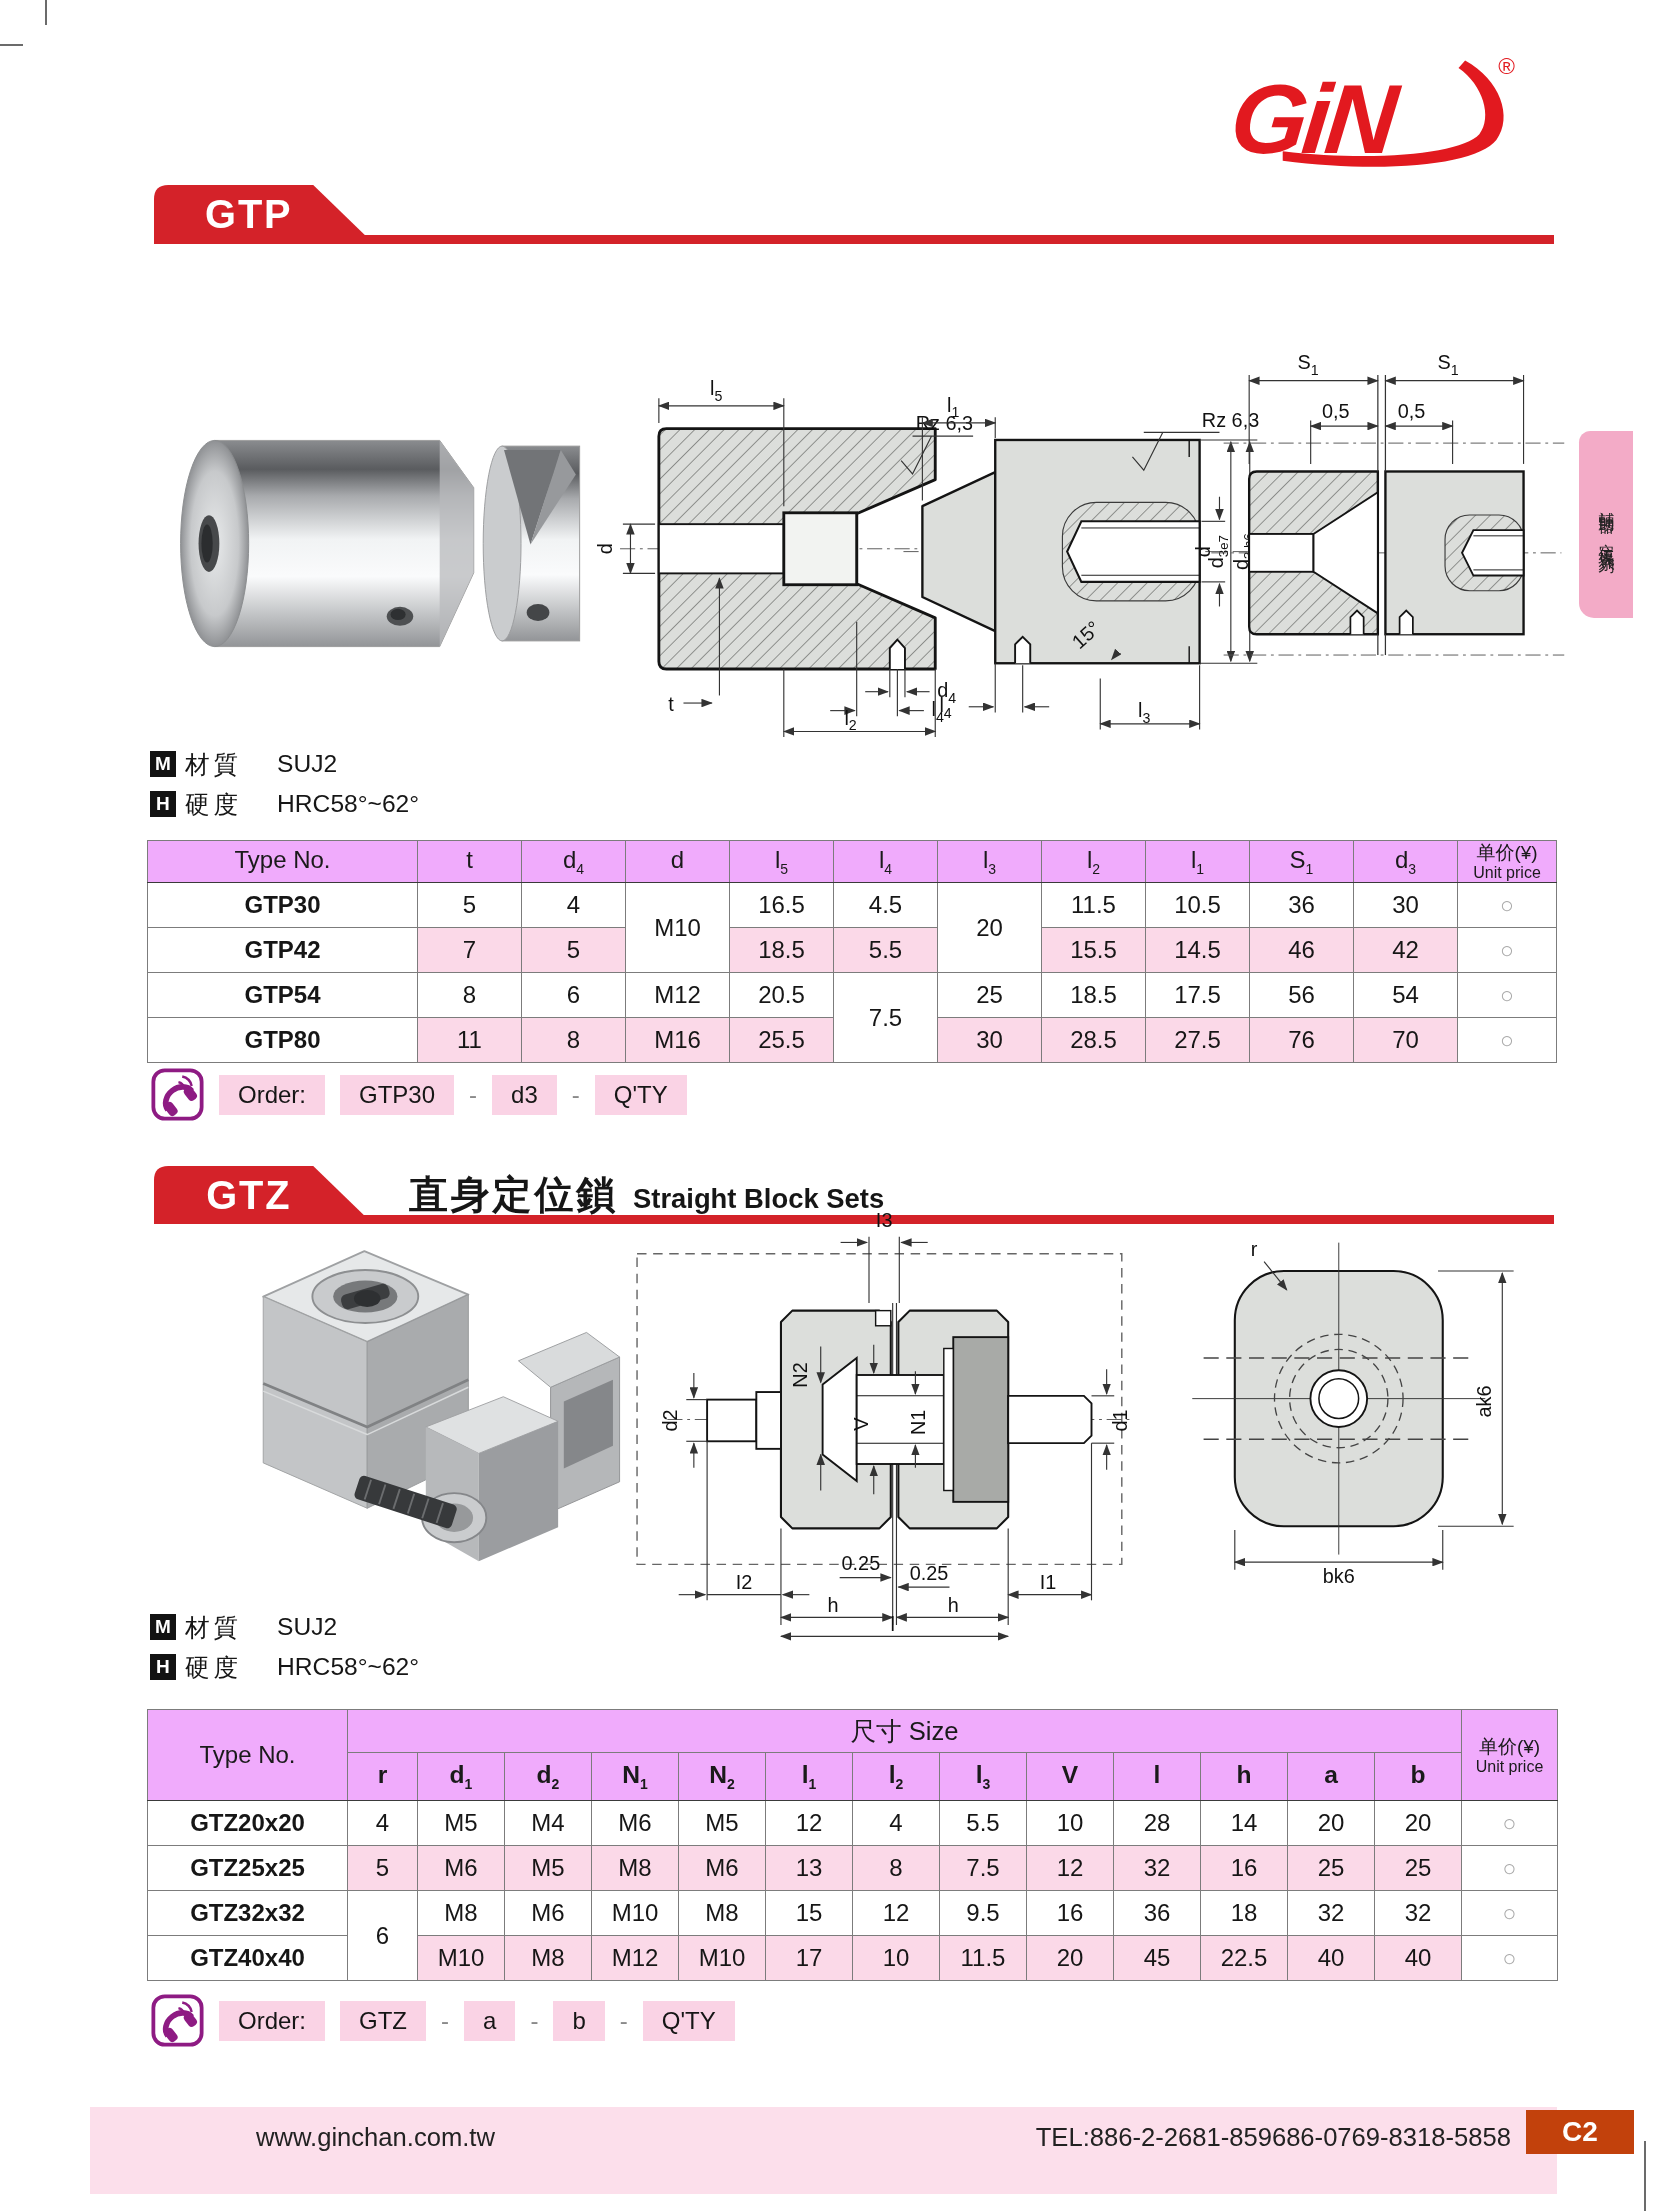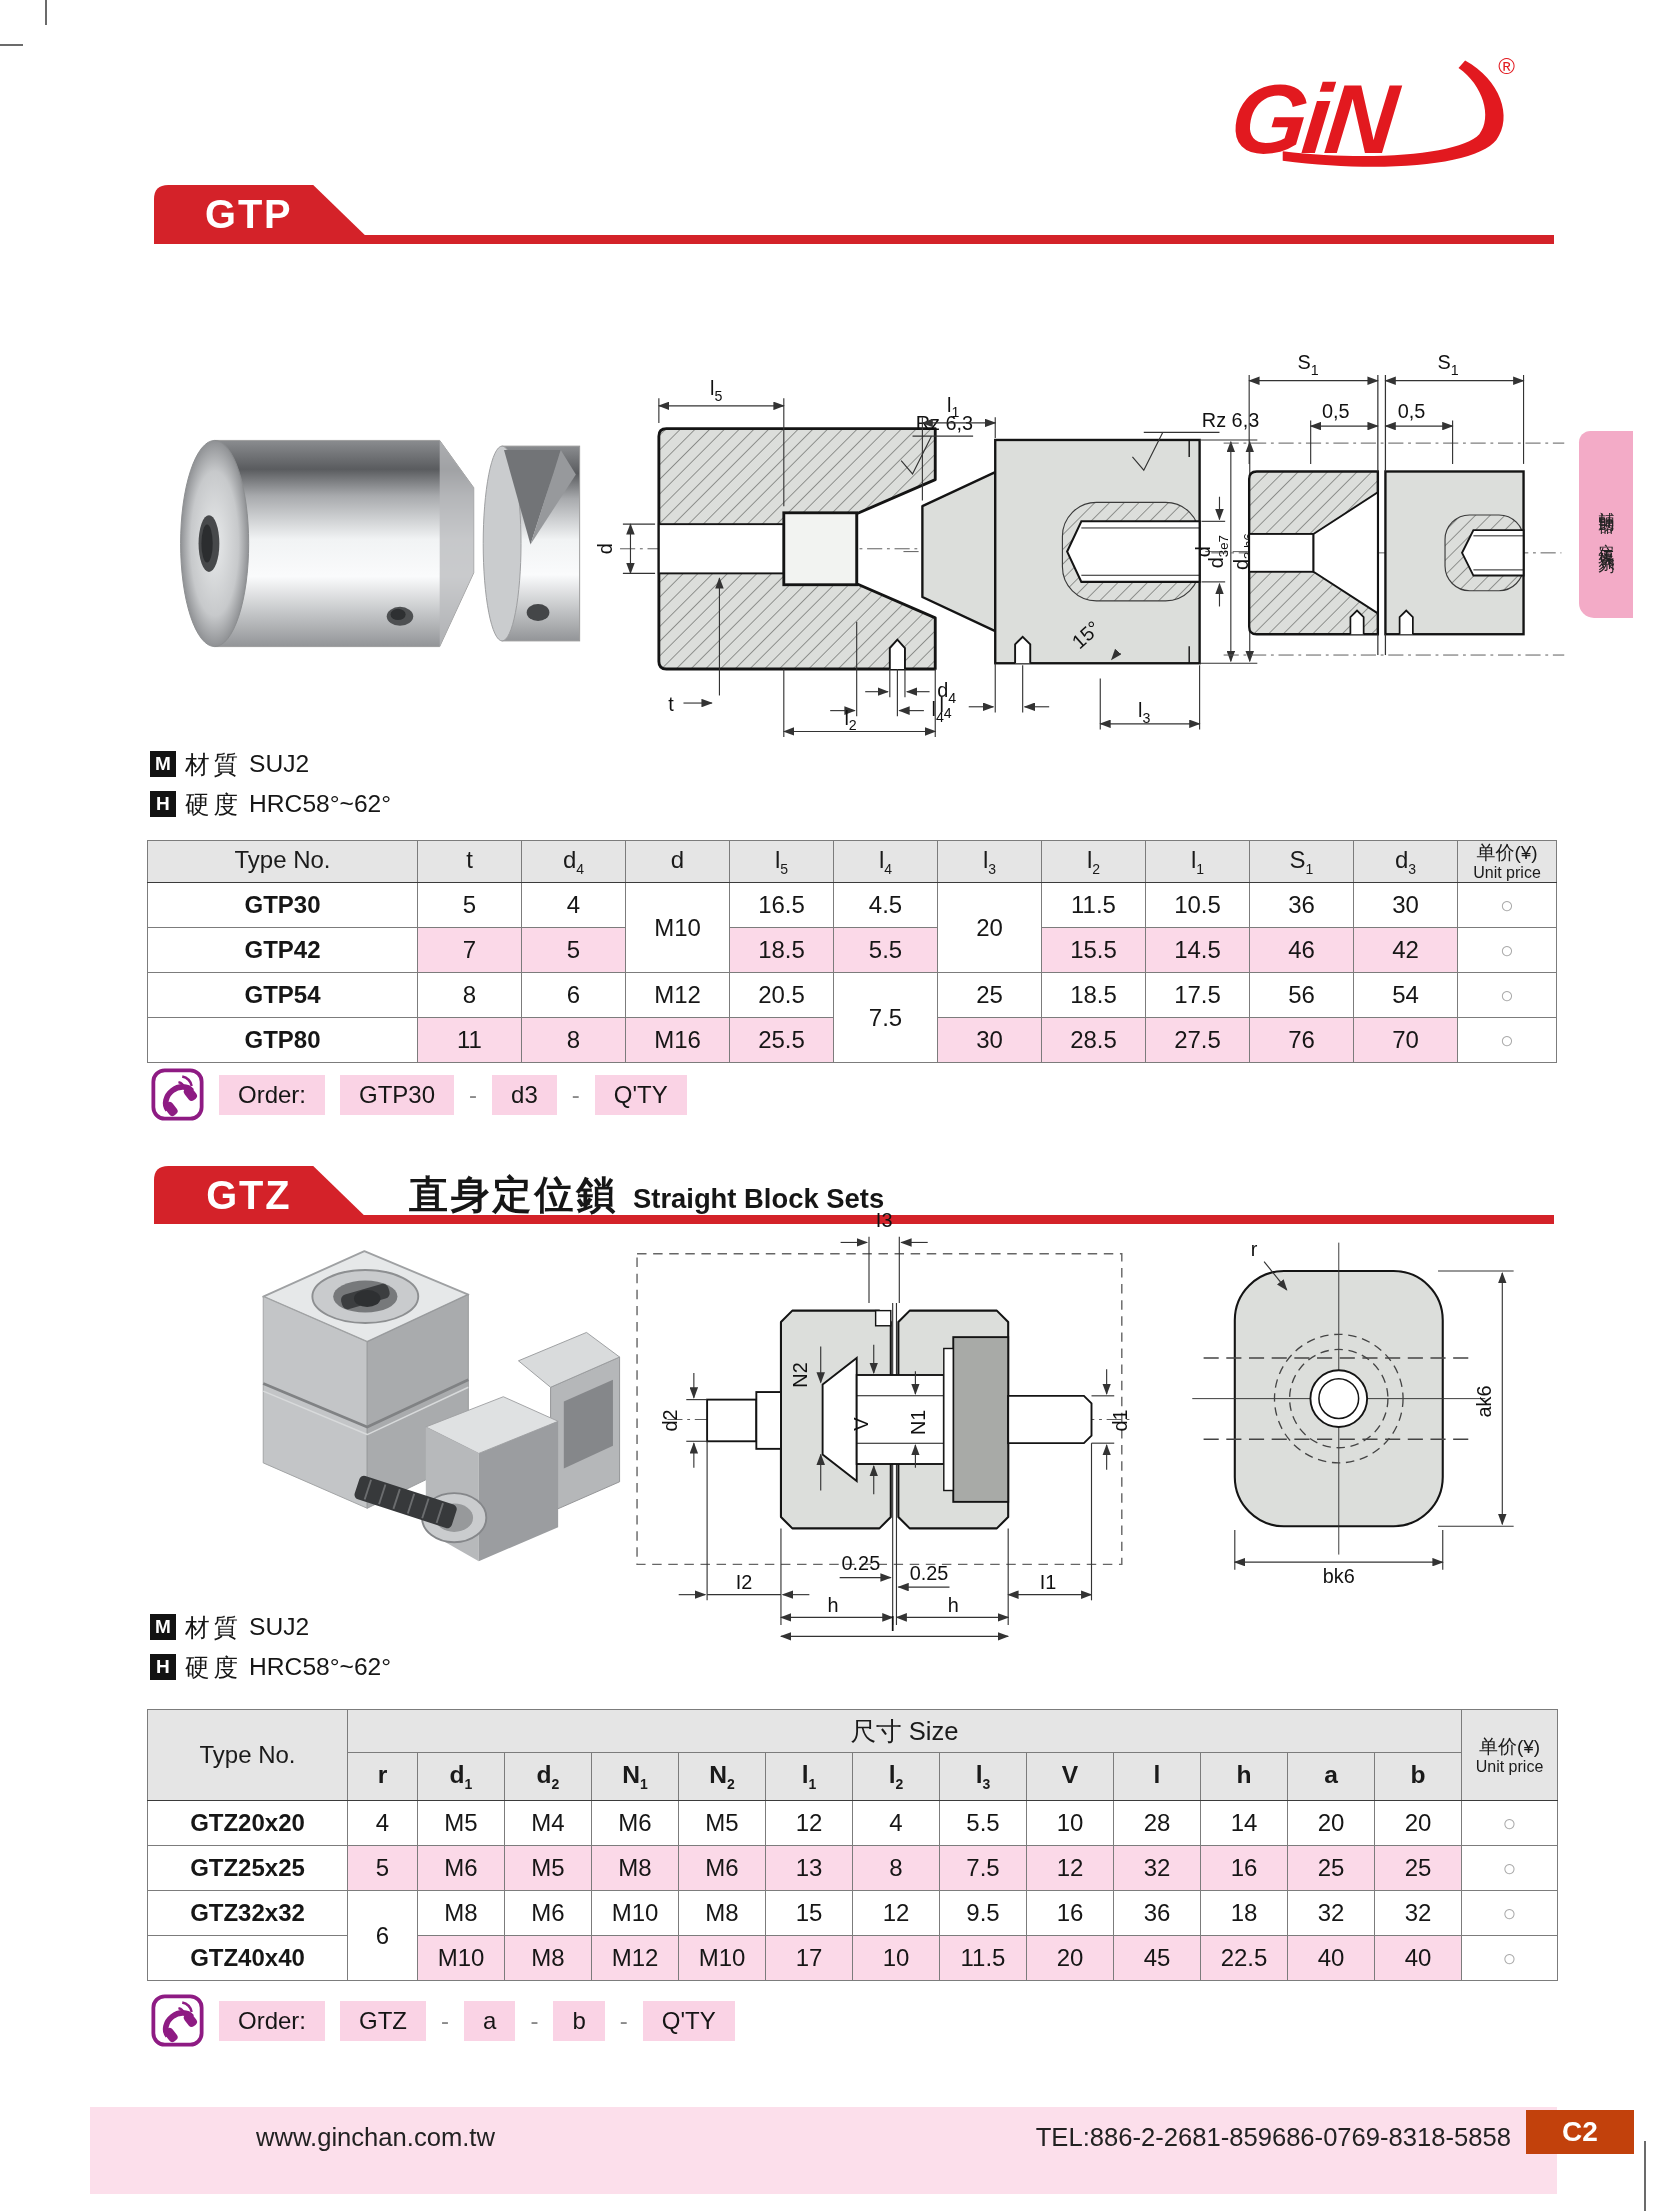--- a/index.html
+++ b/index.html
@@ -15,26 +15,26 @@
   .sec-title{position:absolute;display:flex;align-items:baseline;gap:15px;white-space:nowrap}
   .t-zh{font-size:39px;font-weight:bold;letter-spacing:2.8px;color:#161616}
   .t-en{font-size:27.4px;font-weight:bold;color:#161616}
 
   
   .mat{position:absolute;font-size:24.6px;color:#161616}
   .mrow{display:flex;align-items:center;height:40px}
   .mbadge{width:25.6px;height:25.6px;background:#121212;color:#fff;font-weight:bold;font-size:19px;
           display:flex;align-items:center;justify-content:center;margin-right:9.5px;flex:none}
   .mlabel{letter-spacing:3.8px;width:64px}
-  .mval{}
+  .mval{margin-left:28px}
 
   
   table.ptable{position:absolute;border-collapse:collapse;table-layout:fixed;background:#fff}
   .ptable th,.ptable td{border:0.9px solid #7c7c7c;text-align:center;padding:0;overflow:hidden}
-  .ptable thead th{background:#e5e5e5;font-weight:normal;font-size:24px;border-bottom:1.9px solid #3a3a3a}
+  .ptable thead th{background:#f0abfc;font-weight:normal;font-size:24px;border-bottom:1.9px solid #3a3a3a}
   .ptable th sub,.ptable .hs{font-size:14px}
   .ptable td{font-size:24px;height:44px;color:#161616}
   .ptable td.tname{font-weight:bold}
   .ptable tr.alt td:not(.tname):not(.pc){background:#fbd9e8}
   .ptable td.pc{color:#a9a9a9;font-size:23px}
   .ph1{font-size:19px;line-height:23px}
   .ph2{font-size:16px;line-height:18px}
   .gz thead .th-size{font-size:25.6px;height:42px;border-bottom:0.9px solid #7c7c7c}
   .gz thead .sub th{font-weight:bold}
   .gz thead tr.sub th{font-weight:bold;font-size:24.6px;height:47px;border-bottom:1.9px solid #3a3a3a}

